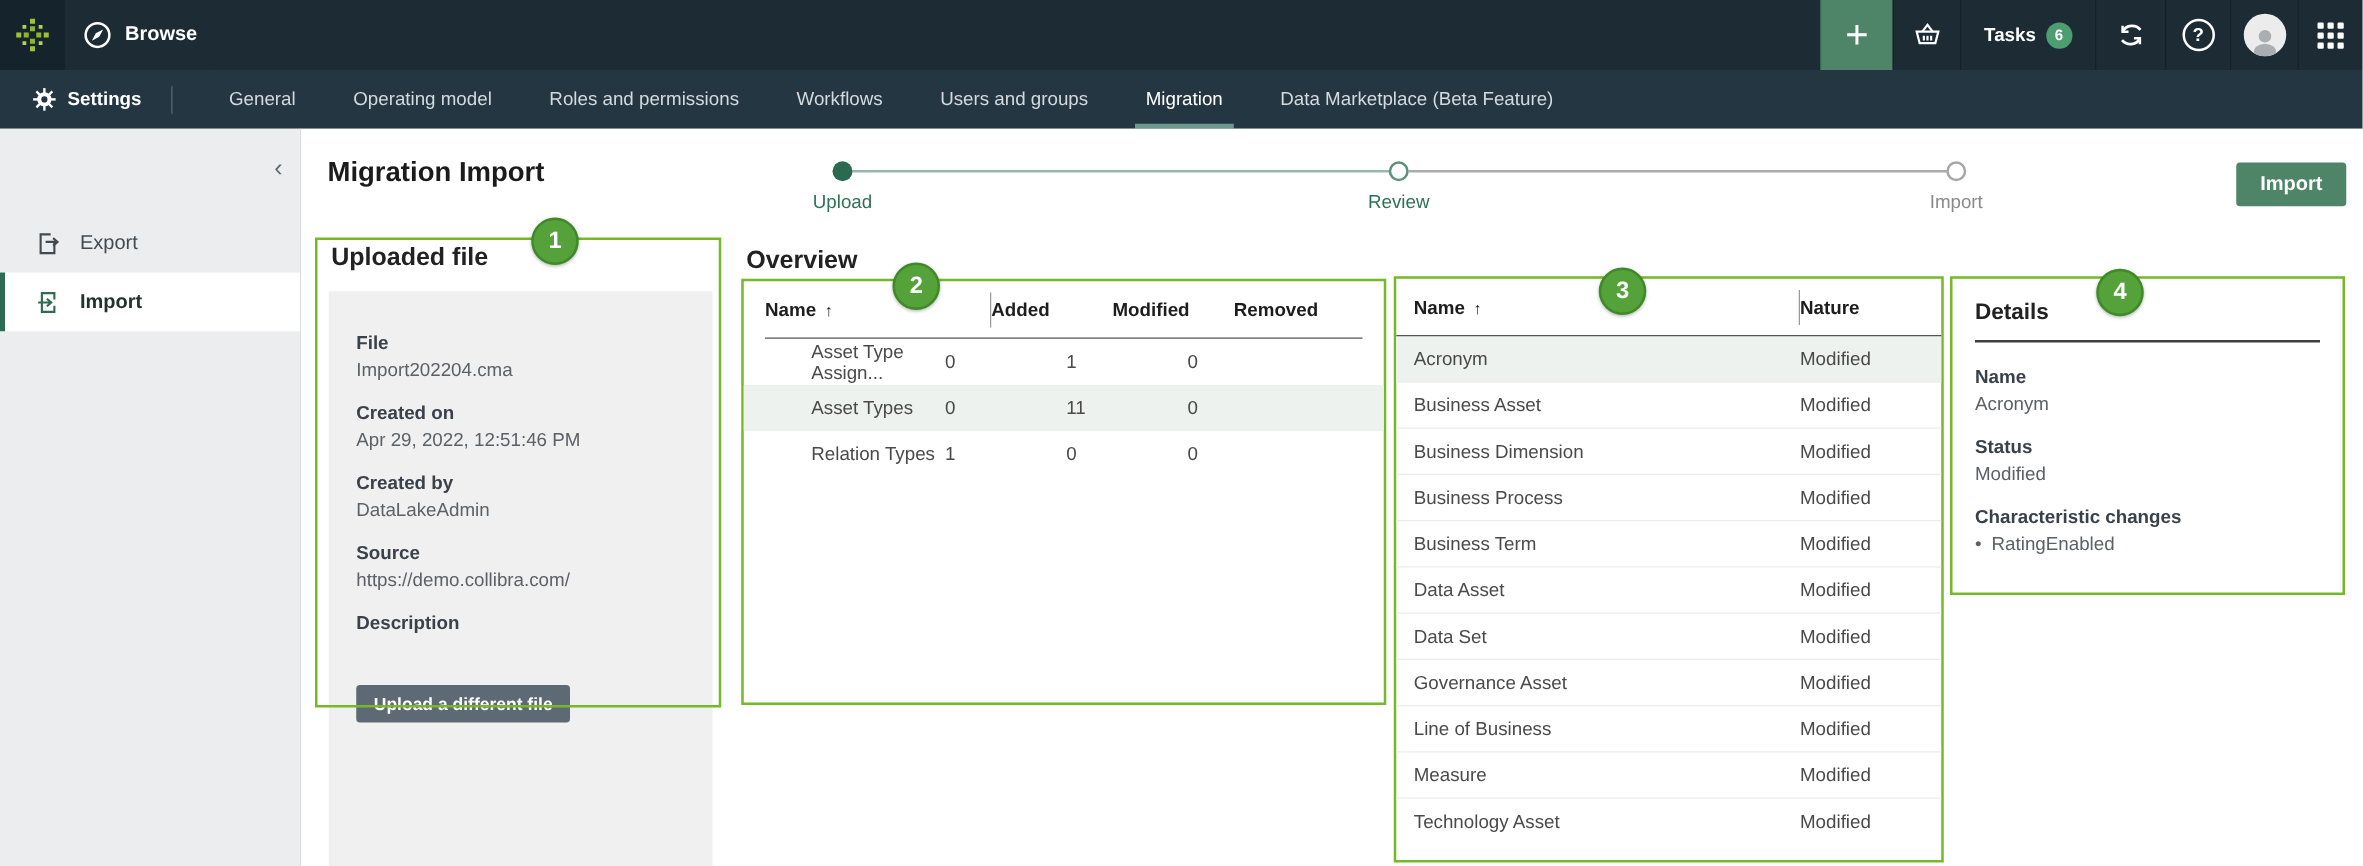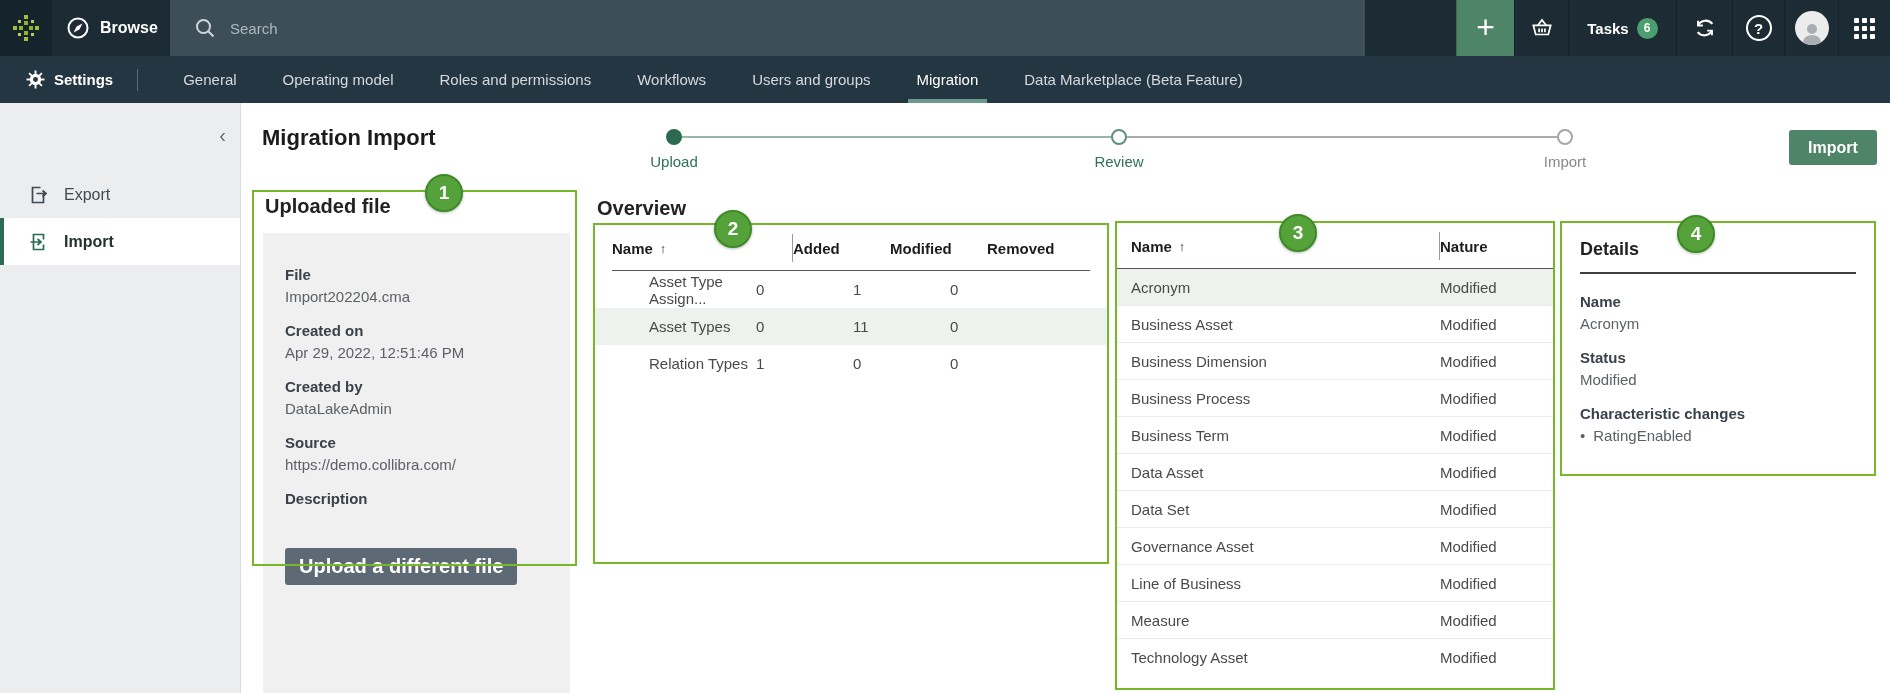--- a/index.html
+++ b/index.html
@@ -69,21 +69,21 @@
   .anno { position:absolute; border:2px solid #76b82a; }
   .callout { position:absolute; width:38px; height:38px; border-radius:50%; background:#55a23a; border:2px solid #3e8a28; color:#fff; font-size:19px; font-weight:bold; display:flex; align-items:center; justify-content:center; z-index:6; box-shadow:0 1px 3px rgba(0,0,0,.3); }
 
   
   .p1-border { left:11px; top:87px; width:325px; height:376px; z-index:4; pointer-events:none; }
   .p1-heading { position:absolute; left:24px; top:92px; font-size:20px; font-weight:bold; color:#222; z-index:5; }
   .upload-card { position:absolute; left:22px; top:130px; width:307px; bottom:0; background:#f0f0f0; padding:32px 0 0 22px; z-index:1; }
   .field { margin-bottom:14px; }
   .field-label { font-size:15px; font-weight:bold; color:#39414a; line-height:19px; }
   .field-value { font-size:15px; color:#5b6167; line-height:20px; margin-top:3px; }
-  .upload-diff-btn { margin-top:26px; background:#5d6974; color:#fff; border:none; border-radius:3px; font-size:20px; font-weight:bold; padding:7px 14px; cursor:pointer; font-family:inherit; }
+  .upload-diff-btn { margin-top:26px; background:#5d6974; color:#fff; border:none; border-radius:3px; font-size:14px; font-weight:bold; padding:7px 14px; cursor:pointer; font-family:inherit; }
 
   
   .overview-heading { position:absolute; left:356px; top:94px; font-size:20px; font-weight:bold; color:#222; }
 
   
   .p2-border { left:352px; top:120px; width:516px; height:341px; background:#fff; }
   .p3-border { left:874px; top:118px; width:440px; height:469px; background:#fff; }
   .thead { display:flex; align-items:center; height:46px; position:relative; }
   .th { font-size:15px; font-weight:bold; color:#1d1d1d; display:flex; align-items:center; gap:7px; }
   .sort-arrow { font-size:13px; color:#222; }
@@ -143,27 +143,20 @@
       </g>
     </svg>
   </div>
   <div class="browse-cell">
     <svg width="24" height="24" viewBox="0 0 24 24">
       <circle cx="12" cy="12" r="9.5" fill="none" stroke="#fff" stroke-width="2"></circle>
       <path d="M16.5 7.5 L13.4 13.4 L7.5 16.5 L10.6 10.6 Z" fill="#fff"></path>
     </svg>
     <span class="browse-label">Browse</span>
   </div>
-  <div class="search-cell">
-    <svg width="22" height="22" viewBox="0 0 22 22">
-      <circle cx="9.5" cy="9.5" r="6.5" fill="none" stroke="#cfd6da" stroke-width="2"></circle>
-      <line x1="14.5" y1="14.5" x2="19.5" y2="19.5" stroke="#cfd6da" stroke-width="2"></line>
-    </svg>
-    <input class="search-input" type="text" placeholder="Search" style="">
-  </div>
   <div class="topbar-right">
     <div class="tb-item tb-plus">
       <span class="plus-glyph">+</span>
     </div>
     <div class="tb-item tb-basket">
       <svg width="26" height="26" viewBox="0 0 24 24" fill="none" stroke="#fff" stroke-width="1.6">
         <path d="M4 9.5h16l-2.2 8.5H6.2z"></path>
           <path d="M8.2 9.5 12 4.5l3.8 5"></path>
         <path d="M9.3 12.5v3.5M12 12.5v3.5M14.7 12.5v3.5"></path>
       </svg>

